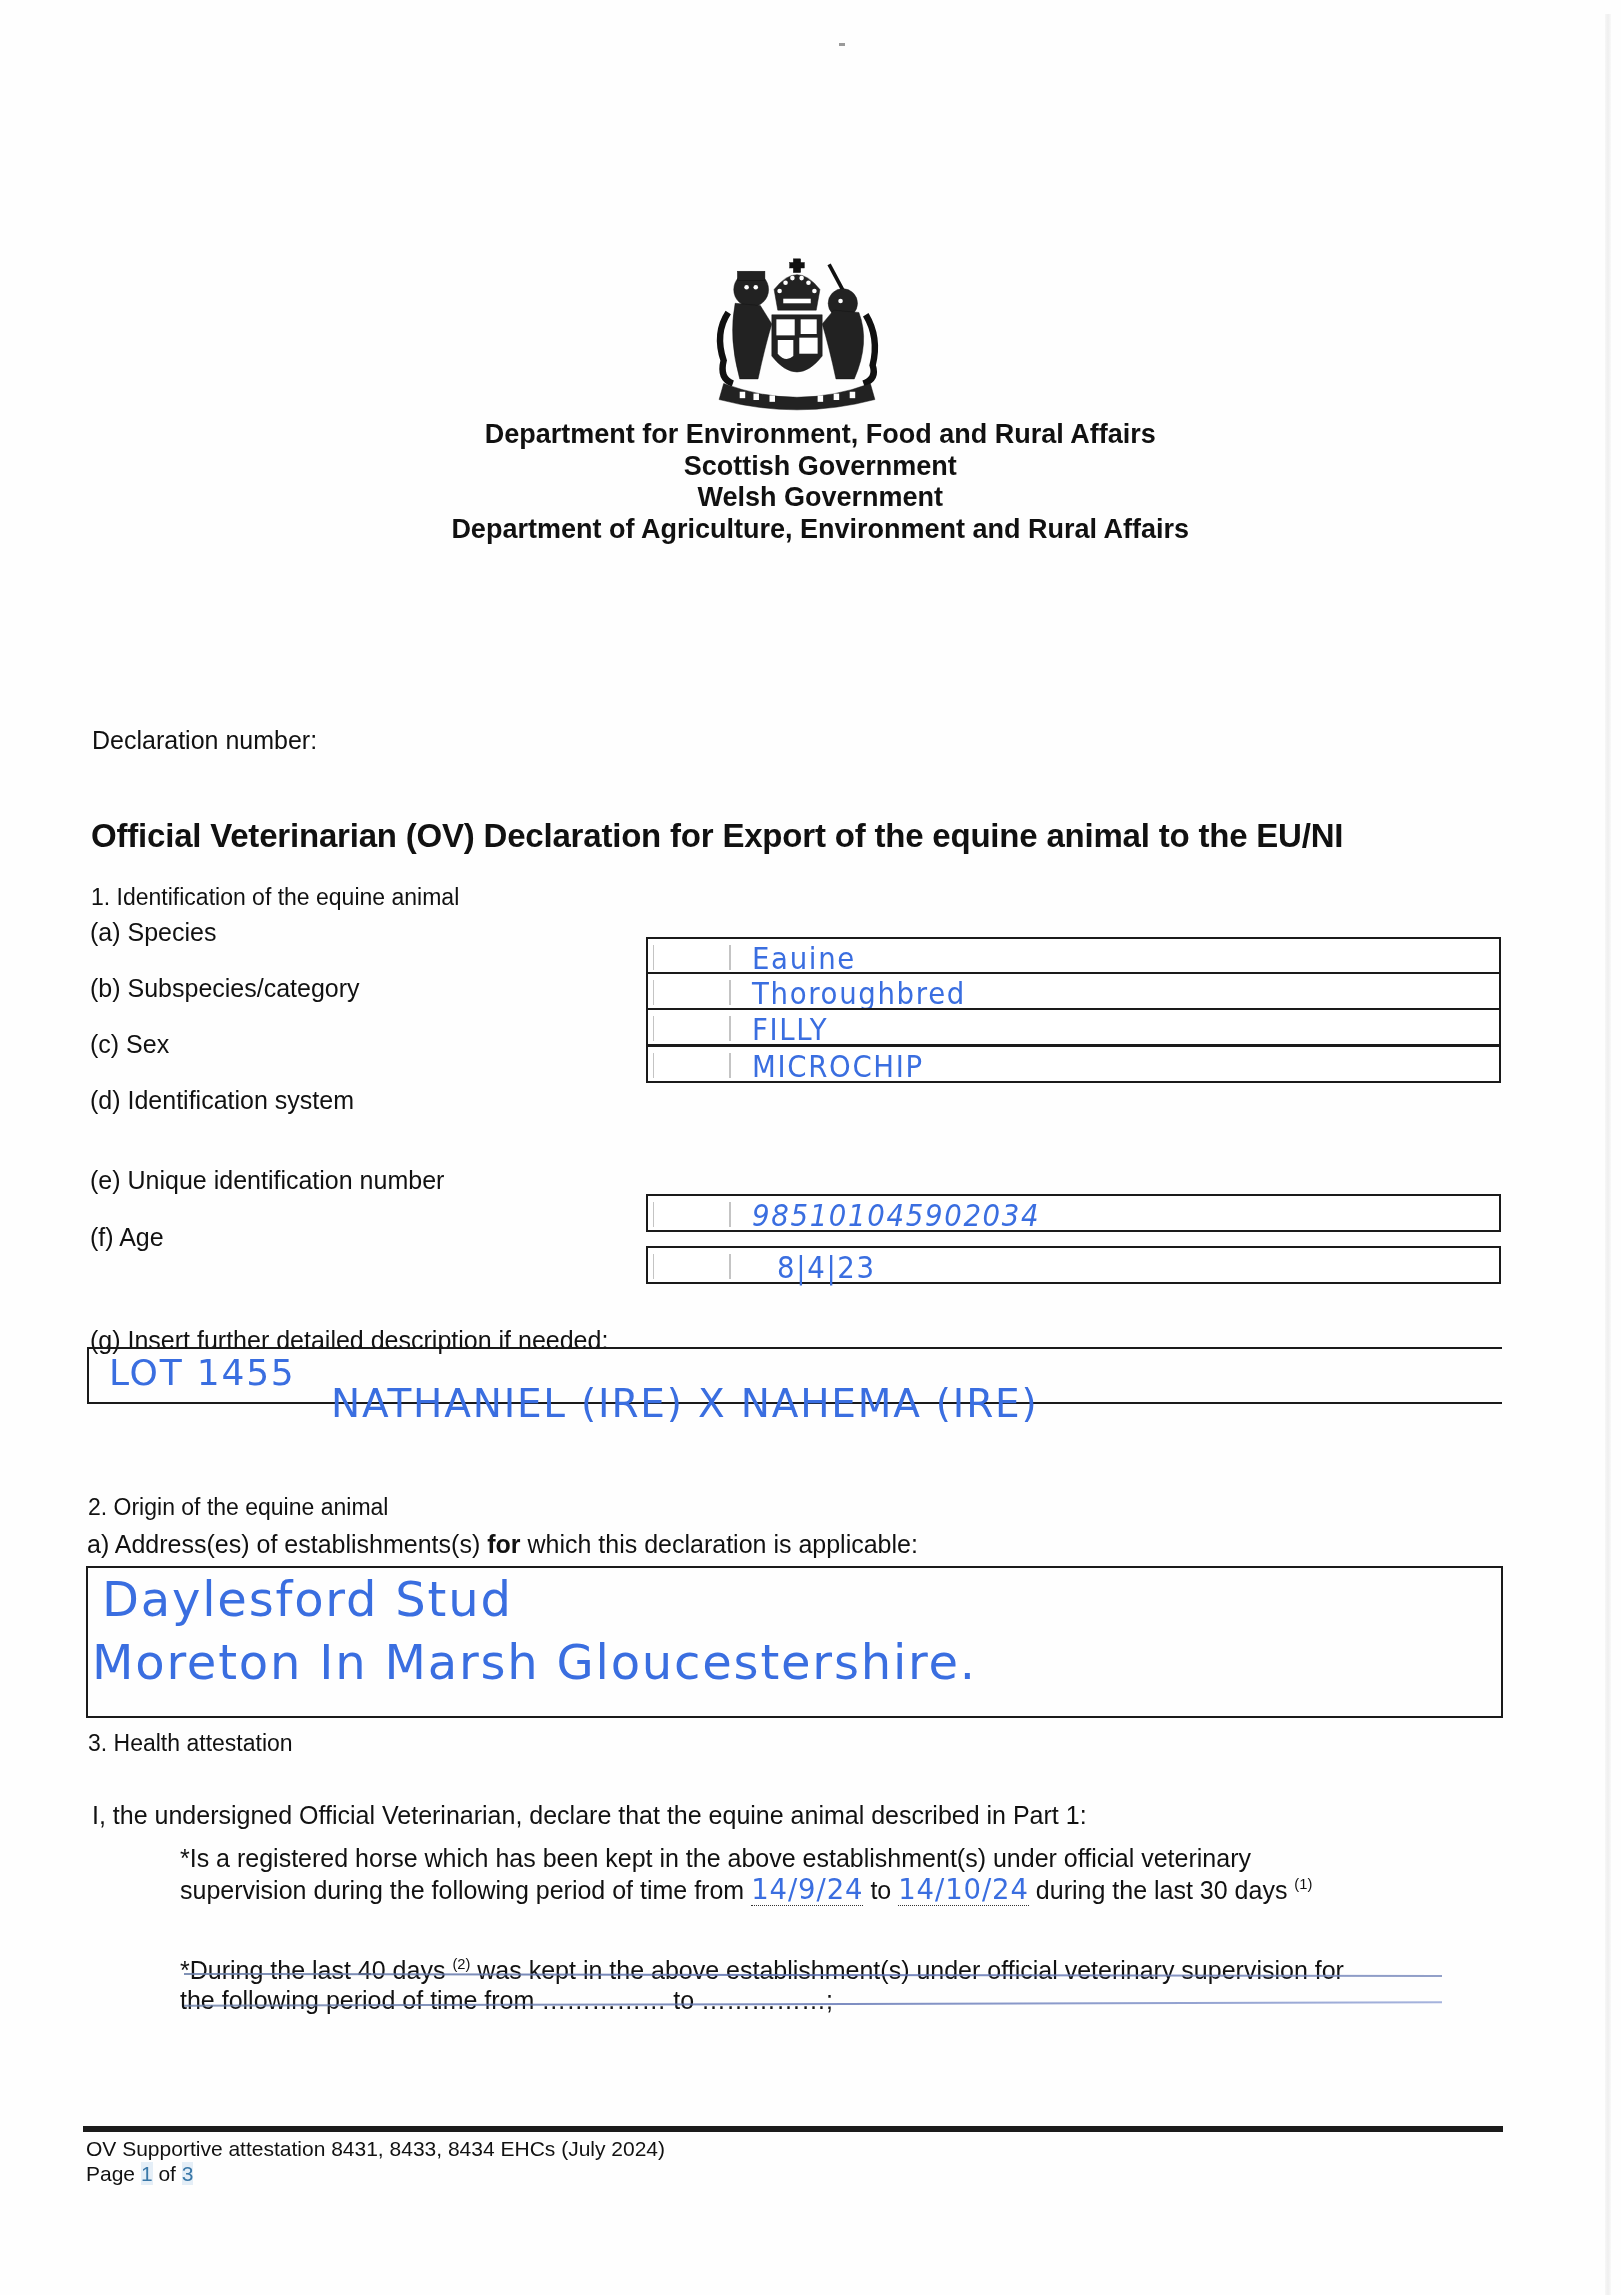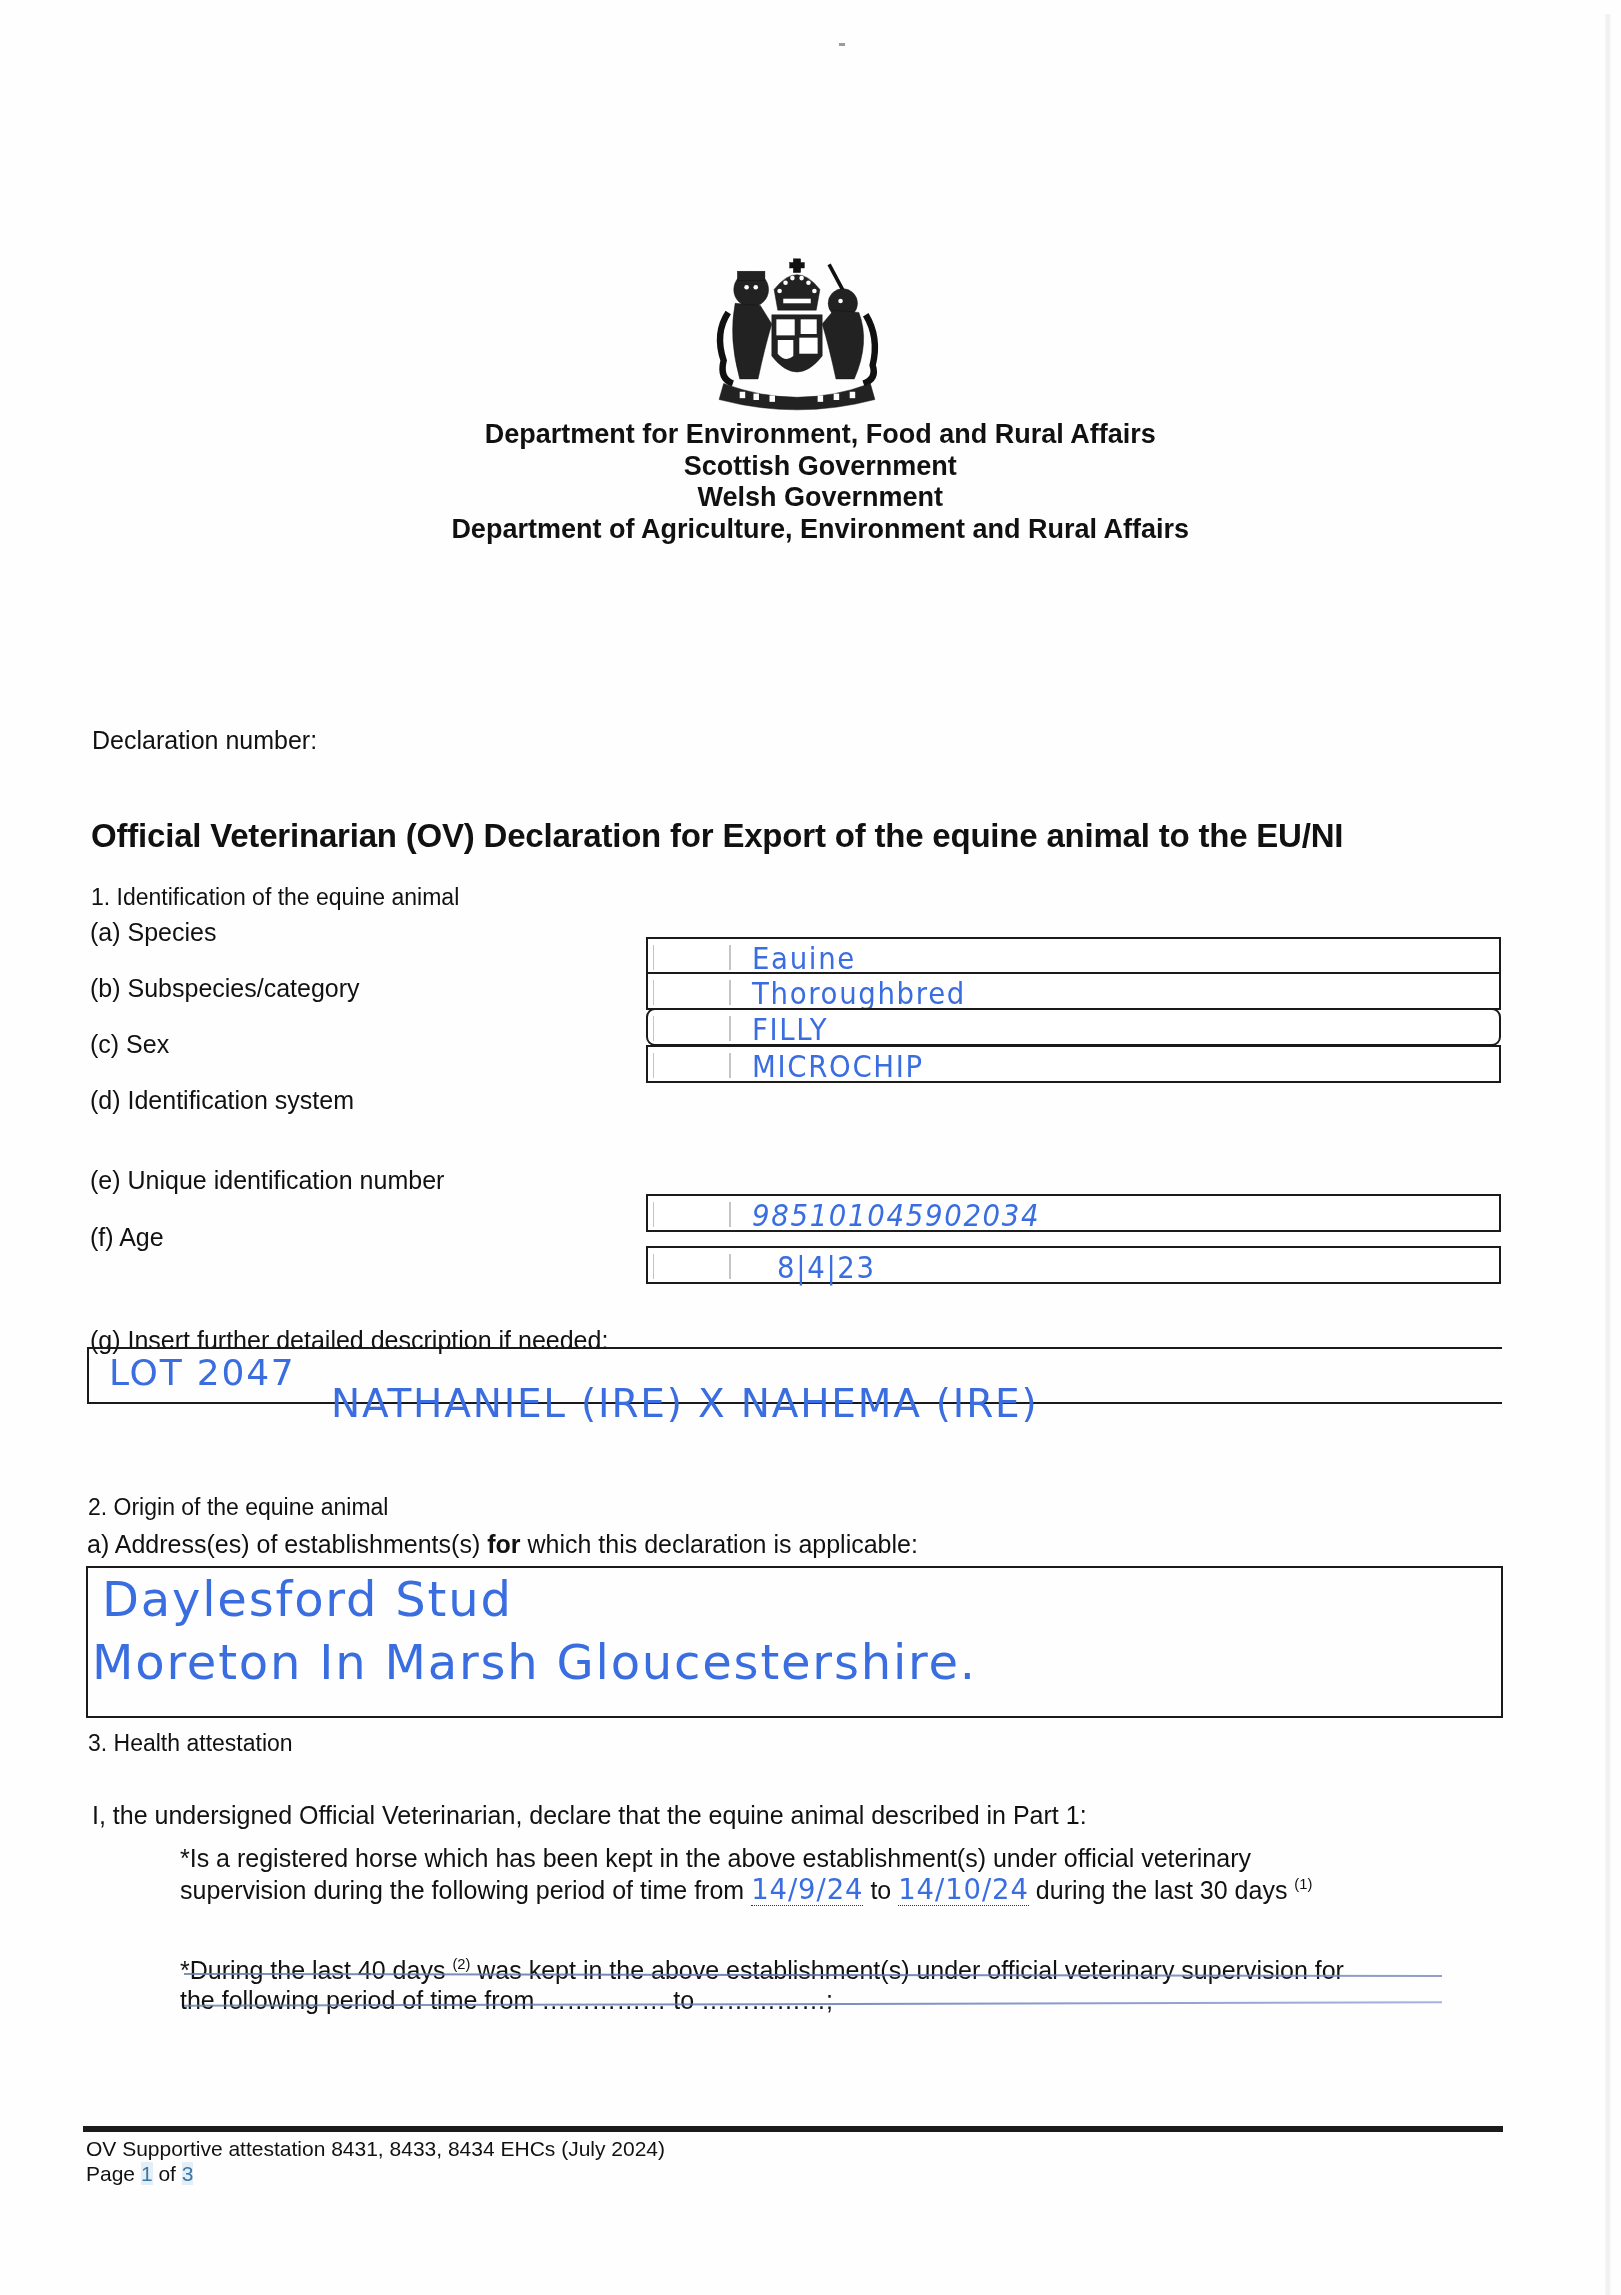--- a/index.html
+++ b/index.html
@@ -140,21 +140,21 @@
 </div>
 
 <div class="abs field-label" style="top:974px;">(b) Subspecies/category</div>
 <div class="abs field-box" style="top:972px;">
   <span class="tick tick1"></span>
   <span class="tick tick2"></span>
   <span class="field-val hand">Thoroughbred</span>
 </div>
 
 <div class="abs field-label" style="top:1030px;">(c) Sex</div>
-<div class="abs field-box" style="top:1008px;border-radius:9px;">
+<div class="abs field-box" style="top:1008px;">
   <span class="tick tick1"></span>
   <span class="tick tick2"></span>
   <span class="field-val hand">FILLY</span>
 </div>
 
 <div class="abs field-label" style="top:1086px;">(d) Identification system</div>
 <div class="abs field-box" style="top:1045px;">
   <span class="tick tick1"></span>
   <span class="tick tick2"></span>
   <span class="field-val hand">MICROCHIP</span>
@@ -169,21 +169,21 @@
 
 <div class="abs field-label" style="top:1223px;">(f) Age</div>
 <div class="abs field-box" style="top:1246px;">
   <span class="tick tick1"></span>
   <span class="tick tick2"></span>
   <span class="field-val hand" style="left:129px;">8|4|23</span>
 </div>
 
 <div class="abs g-label">(g) Insert further detailed description if needed:</div>
 <div class="abs g-box"></div>
-<div class="abs hand g-val1">LOT 2047</div>
+<div class="abs hand g-val1">LOT 1455</div>
 <div class="abs hand g-val2">NATHANIEL (IRE) X NAHEMA (IRE)</div>
 
 <div class="abs h2 h2-2">2. Origin of the equine animal</div>
 <div class="abs addr-label"><span>a) Address(es) of establishments(s) </span><b>for</b><span> which this declaration is applicable:</span></div>
 <div class="addr-box-inner"></div>
 <div class="abs hand addr-line1">Daylesford Stud</div>
 <div class="abs hand addr-line2">Moreton In Marsh Gloucestershire.</div>
 
 <div class="abs h2 h2-3" style="top:1730px;">3. Health attestation</div>
 <div class="abs para p-intro">I, the undersigned Official Veterinarian, declare that the equine animal described in Part 1:</div>

